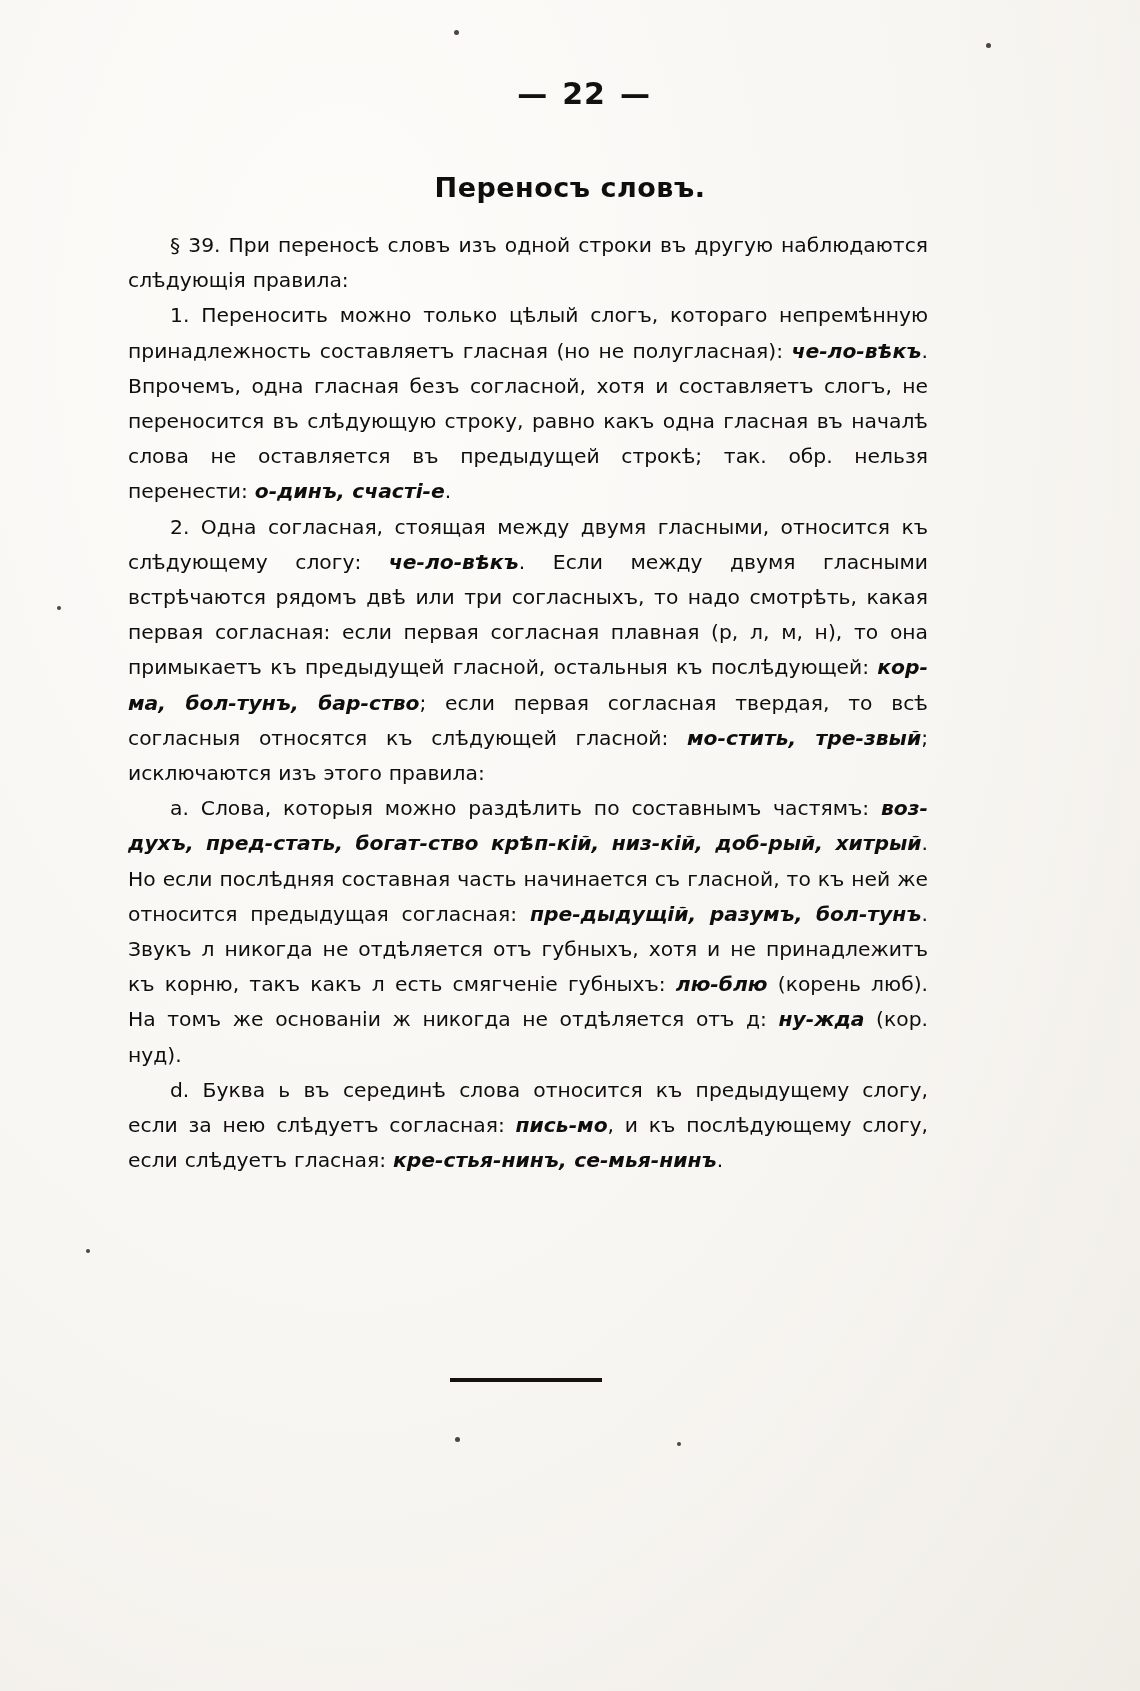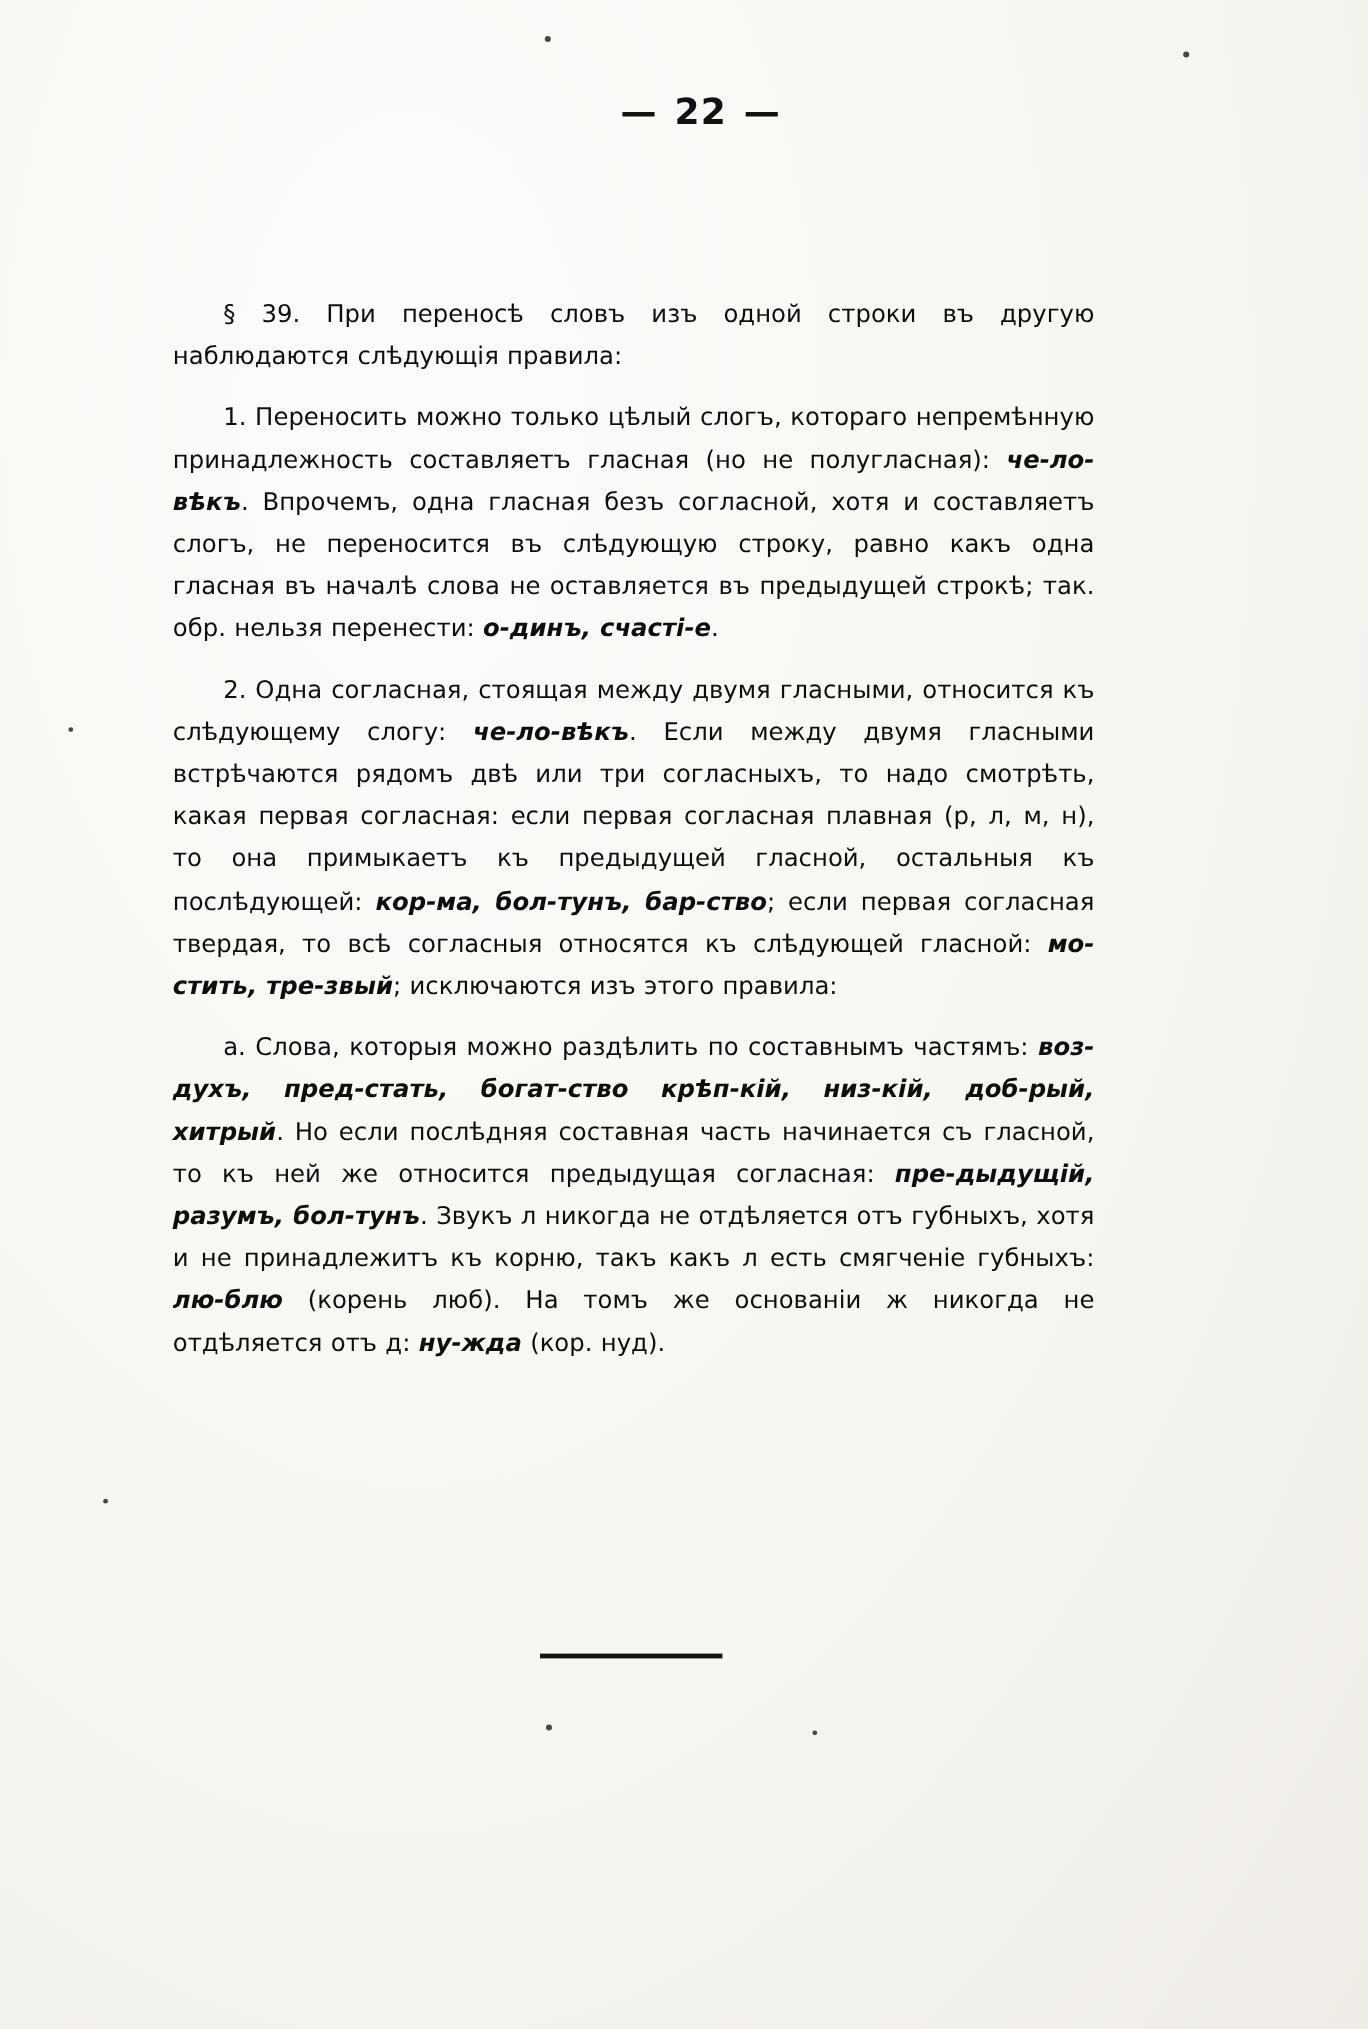--- a/index.html
+++ b/index.html
@@ -58,21 +58,21 @@
     top: 228px;
     width: 800px;
     font-family: "DejaVu Sans", sans-serif;
     font-size: 20.3px;
     line-height: 35.2px;
     color: #100e0d;
     text-align: justify;
     -webkit-font-smoothing: none;
   }
   .body p {
-    margin: 16px;
+    margin: 0;
     text-align: justify;
     text-justify: inter-word;
     word-spacing: .5px;
   }
   .body p.ind {
     text-indent: 42px;
   }
   .it {
     font-style: italic;
     font-weight: bold;
@@ -102,22 +102,24 @@
   <div class="corner-dot" style="left:986px; top:43px;"></div>
   <div class="corner-dot" style="left:57px; top:606px; width:4px; height:4px;"></div>
   <div class="corner-dot" style="left:86px; top:1249px; width:4px; height:4px;"></div>
   <div class="corner-dot" style="left:455px; top:1437px; width:5px; height:5px;"></div>
   <div class="corner-dot" style="left:677px; top:1442px; width:4px; height:4px;"></div>
 
   <div class="pagenum">
     <span class="dash">—</span><span>22</span><span class="dash">—</span>
   </div>
 
+  <div class="title">Переносъ словъ.</div>
 
   <div class="body">
     <p class="ind">§ 39. При переносѣ словъ изъ одной строки въ другую наблюдаются слѣдующія правила:</p>
     <p class="ind">1. Переносить можно только цѣлый слогъ, котораго непремѣнную принадлежность составляетъ гласная (но не полугласная): <span class="it">че-ло-вѣкъ</span>. Впрочемъ, одна гласная безъ согласной, хотя и составляетъ слогъ, не переносится въ слѣдующую строку, равно какъ одна гласная въ началѣ слова не оставляется въ предыдущей строкѣ; так. обр. нельзя перенести: <span class="it">о-динъ, счастi-е</span>.</p>
     <p class="ind">2. Одна согласная, стоящая между двумя гласными, относится къ слѣдующему слогу: <span class="it">че-ло-вѣкъ</span>. Если между двумя гласными встрѣчаются рядомъ двѣ или три согласныхъ, то надо смотрѣть, какая первая согласная: если первая согласная плавная (р, л, м, н), то она примыкаетъ къ предыдущей гласной, остальныя къ послѣдующей: <span class="it">кор-ма, бол-тунъ, бар-ство</span>; если первая согласная твердая, то всѣ согласныя относятся къ слѣдующей гласной: <span class="it">мо-стить, тре-звый</span>; исключаются изъ этого правила:</p>
     <p class="ind">a. Слова, которыя можно раздѣлить по составнымъ частямъ: <span class="it">воз-духъ, пред-стать, богат-ство крѣп-кій, низ-кій, доб-рый, хитрый</span>. Но если послѣдняя составная часть начинается съ гласной, то къ ней же относится предыдущая согласная: <span class="it">пре-дыдущій, разумъ, бол-тунъ</span>. Звукъ л никогда не отдѣляется отъ губныхъ, хотя и не принадлежитъ къ корню, такъ какъ л есть смягченіе губныхъ: <span class="it">лю-блю</span> (корень люб). На томъ же основаніи ж никогда не отдѣляется отъ д: <span class="it">ну-жда</span> (кор. нуд).</p>
+    <p class="ind">d. Буква ь въ серединѣ слова относится къ предыдущему слогу, если за нею слѣдуетъ согласная: <span class="it">пись-мо</span>, и къ послѣдующему слогу, если слѣдуетъ гласная: <span class="it">кре-стья-нинъ, се-мья-нинъ</span>.</p>
   </div>
 
   <div class="rule"></div>
 </div>
 
 </body></html>

